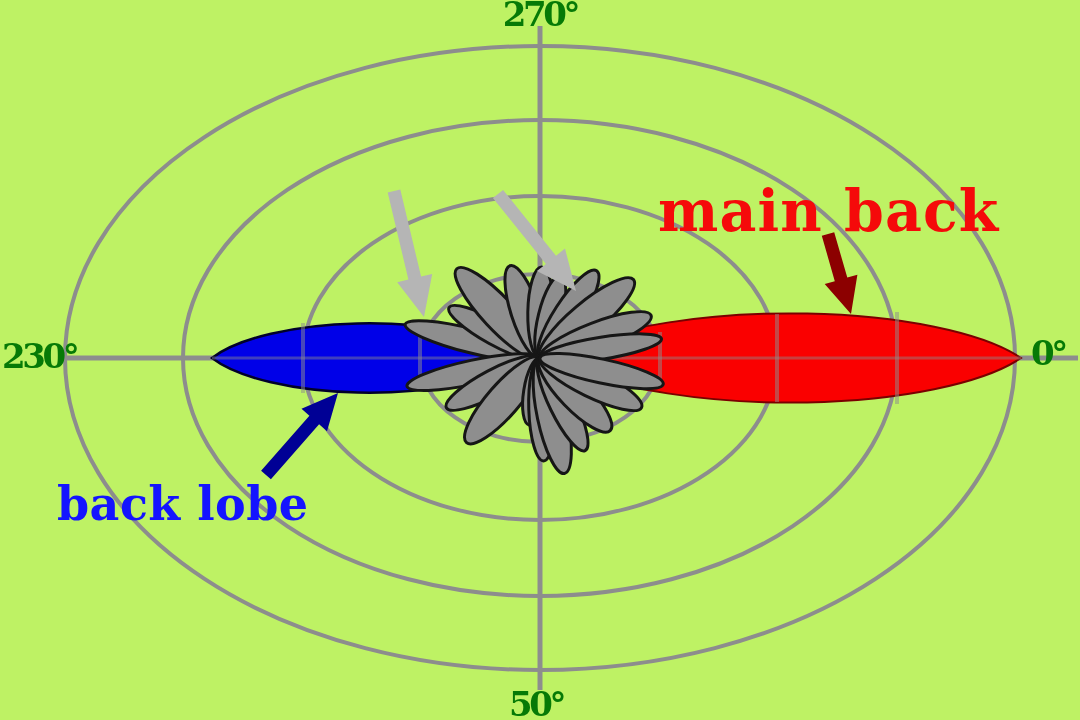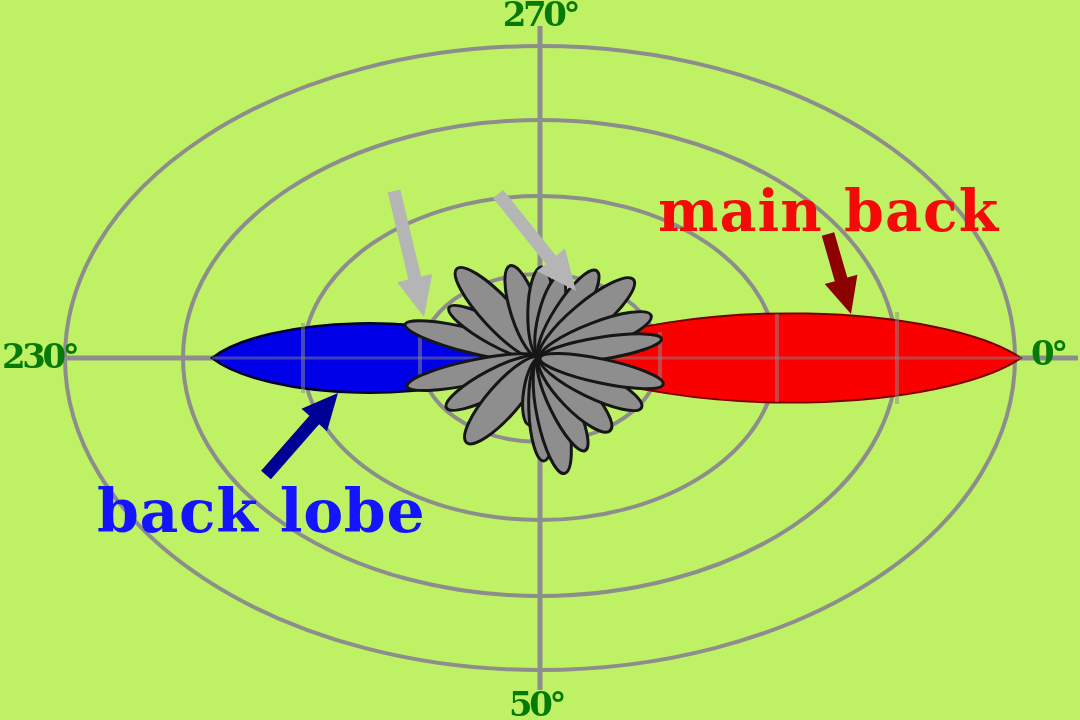--- a/index.html
+++ b/index.html
@@ -17,21 +17,21 @@
     line-height:1;
     white-space:nowrap;
     user-select:none;
   }
   .angle{font-size:34px;letter-spacing:-0.10em;}
   #lbl-top{left:540px;top:-3px;transform:translateX(-50%);}
   #lbl-bottom{left:536px;top:687px;transform:translateX(-50%);}
   #lbl-left{left:2px;top:339px;}
   #lbl-right{left:1048px;top:336px;transform:translateX(-50%);}
   #lbl-main{left:658px;top:182px;font-size:57px;letter-spacing:0.02em;}
-  #lbl-back{left:57px;top:481px;font-size:60px;letter-spacing:0.01em;margin-left:40px;}
+  #lbl-back{left:57px;top:481px;font-size:46px;letter-spacing:0.01em;}
 </style>
 </head>
 <body>
 
 <div id="stage" style="background: #bef264;">
 
   <svg id="diagram" width="1080" height="720" viewBox="0 0 1080 720">
     <g id="g-grid">
         <ellipse cx="540" cy="358" rx="475" ry="312" fill="none" stroke="#8d8d8d" stroke-width="4"></ellipse>
         <ellipse cx="540" cy="358" rx="357" ry="238" fill="none" stroke="#8d8d8d" stroke-width="4"></ellipse>

